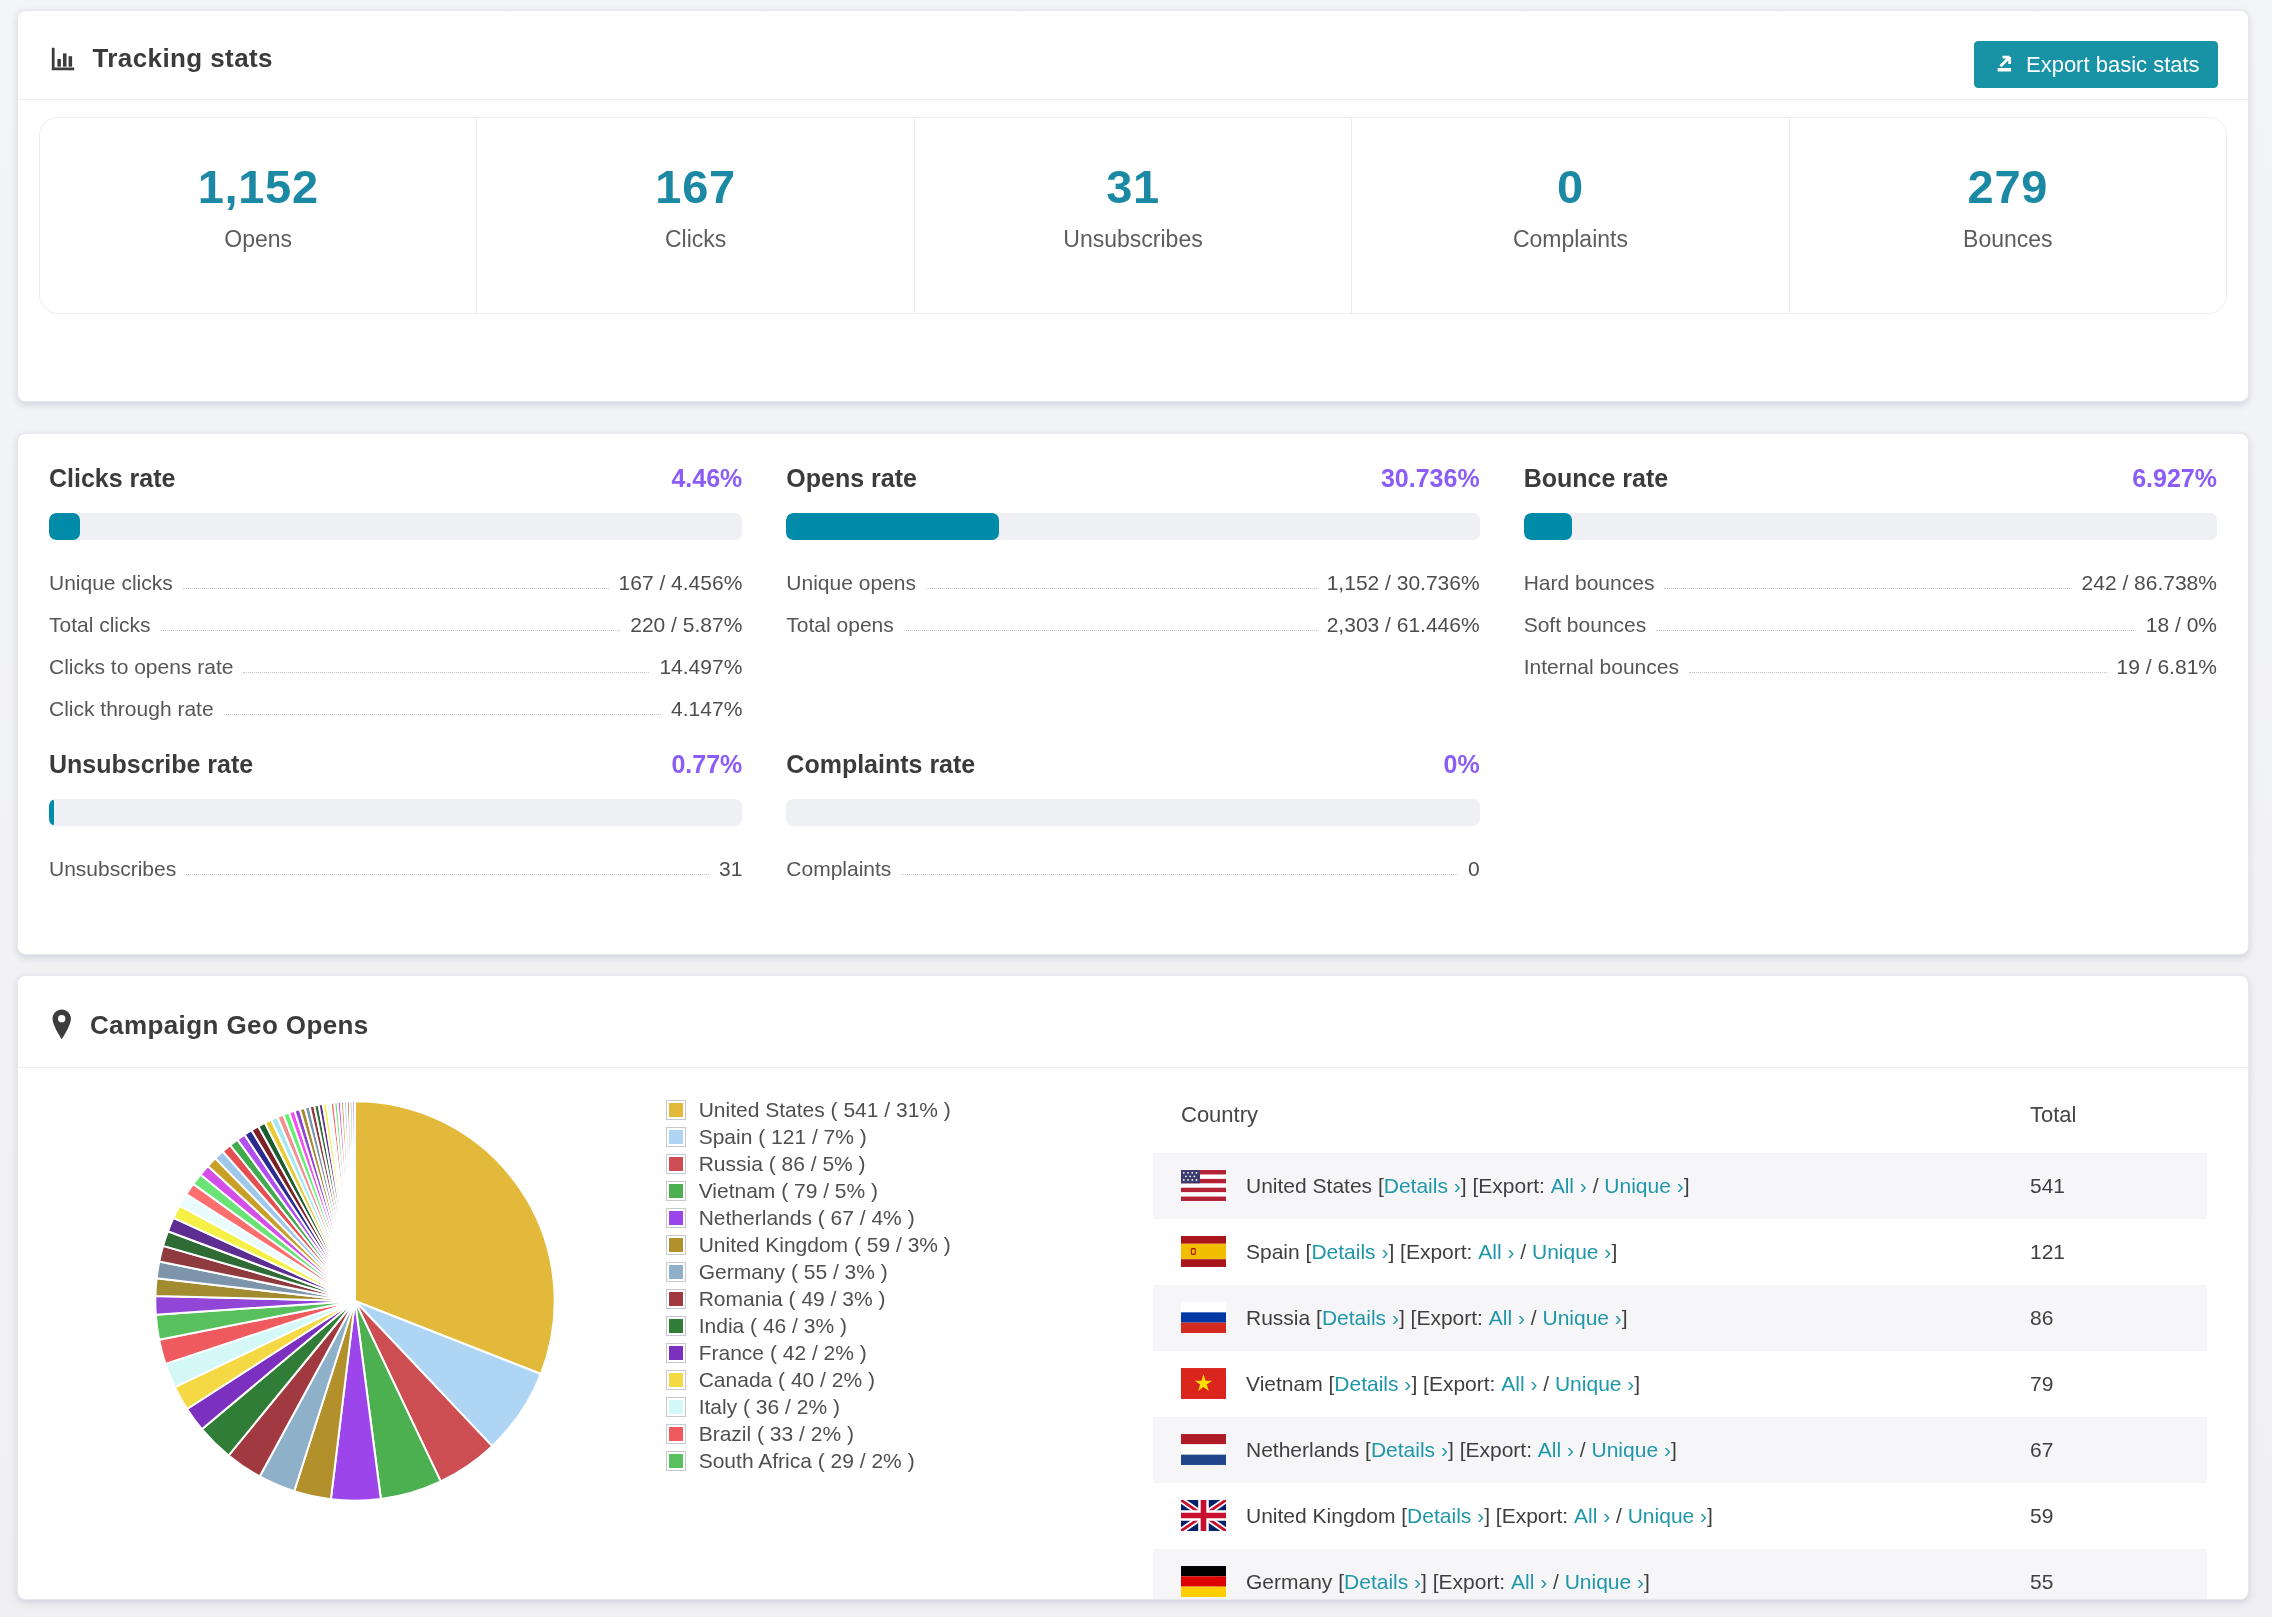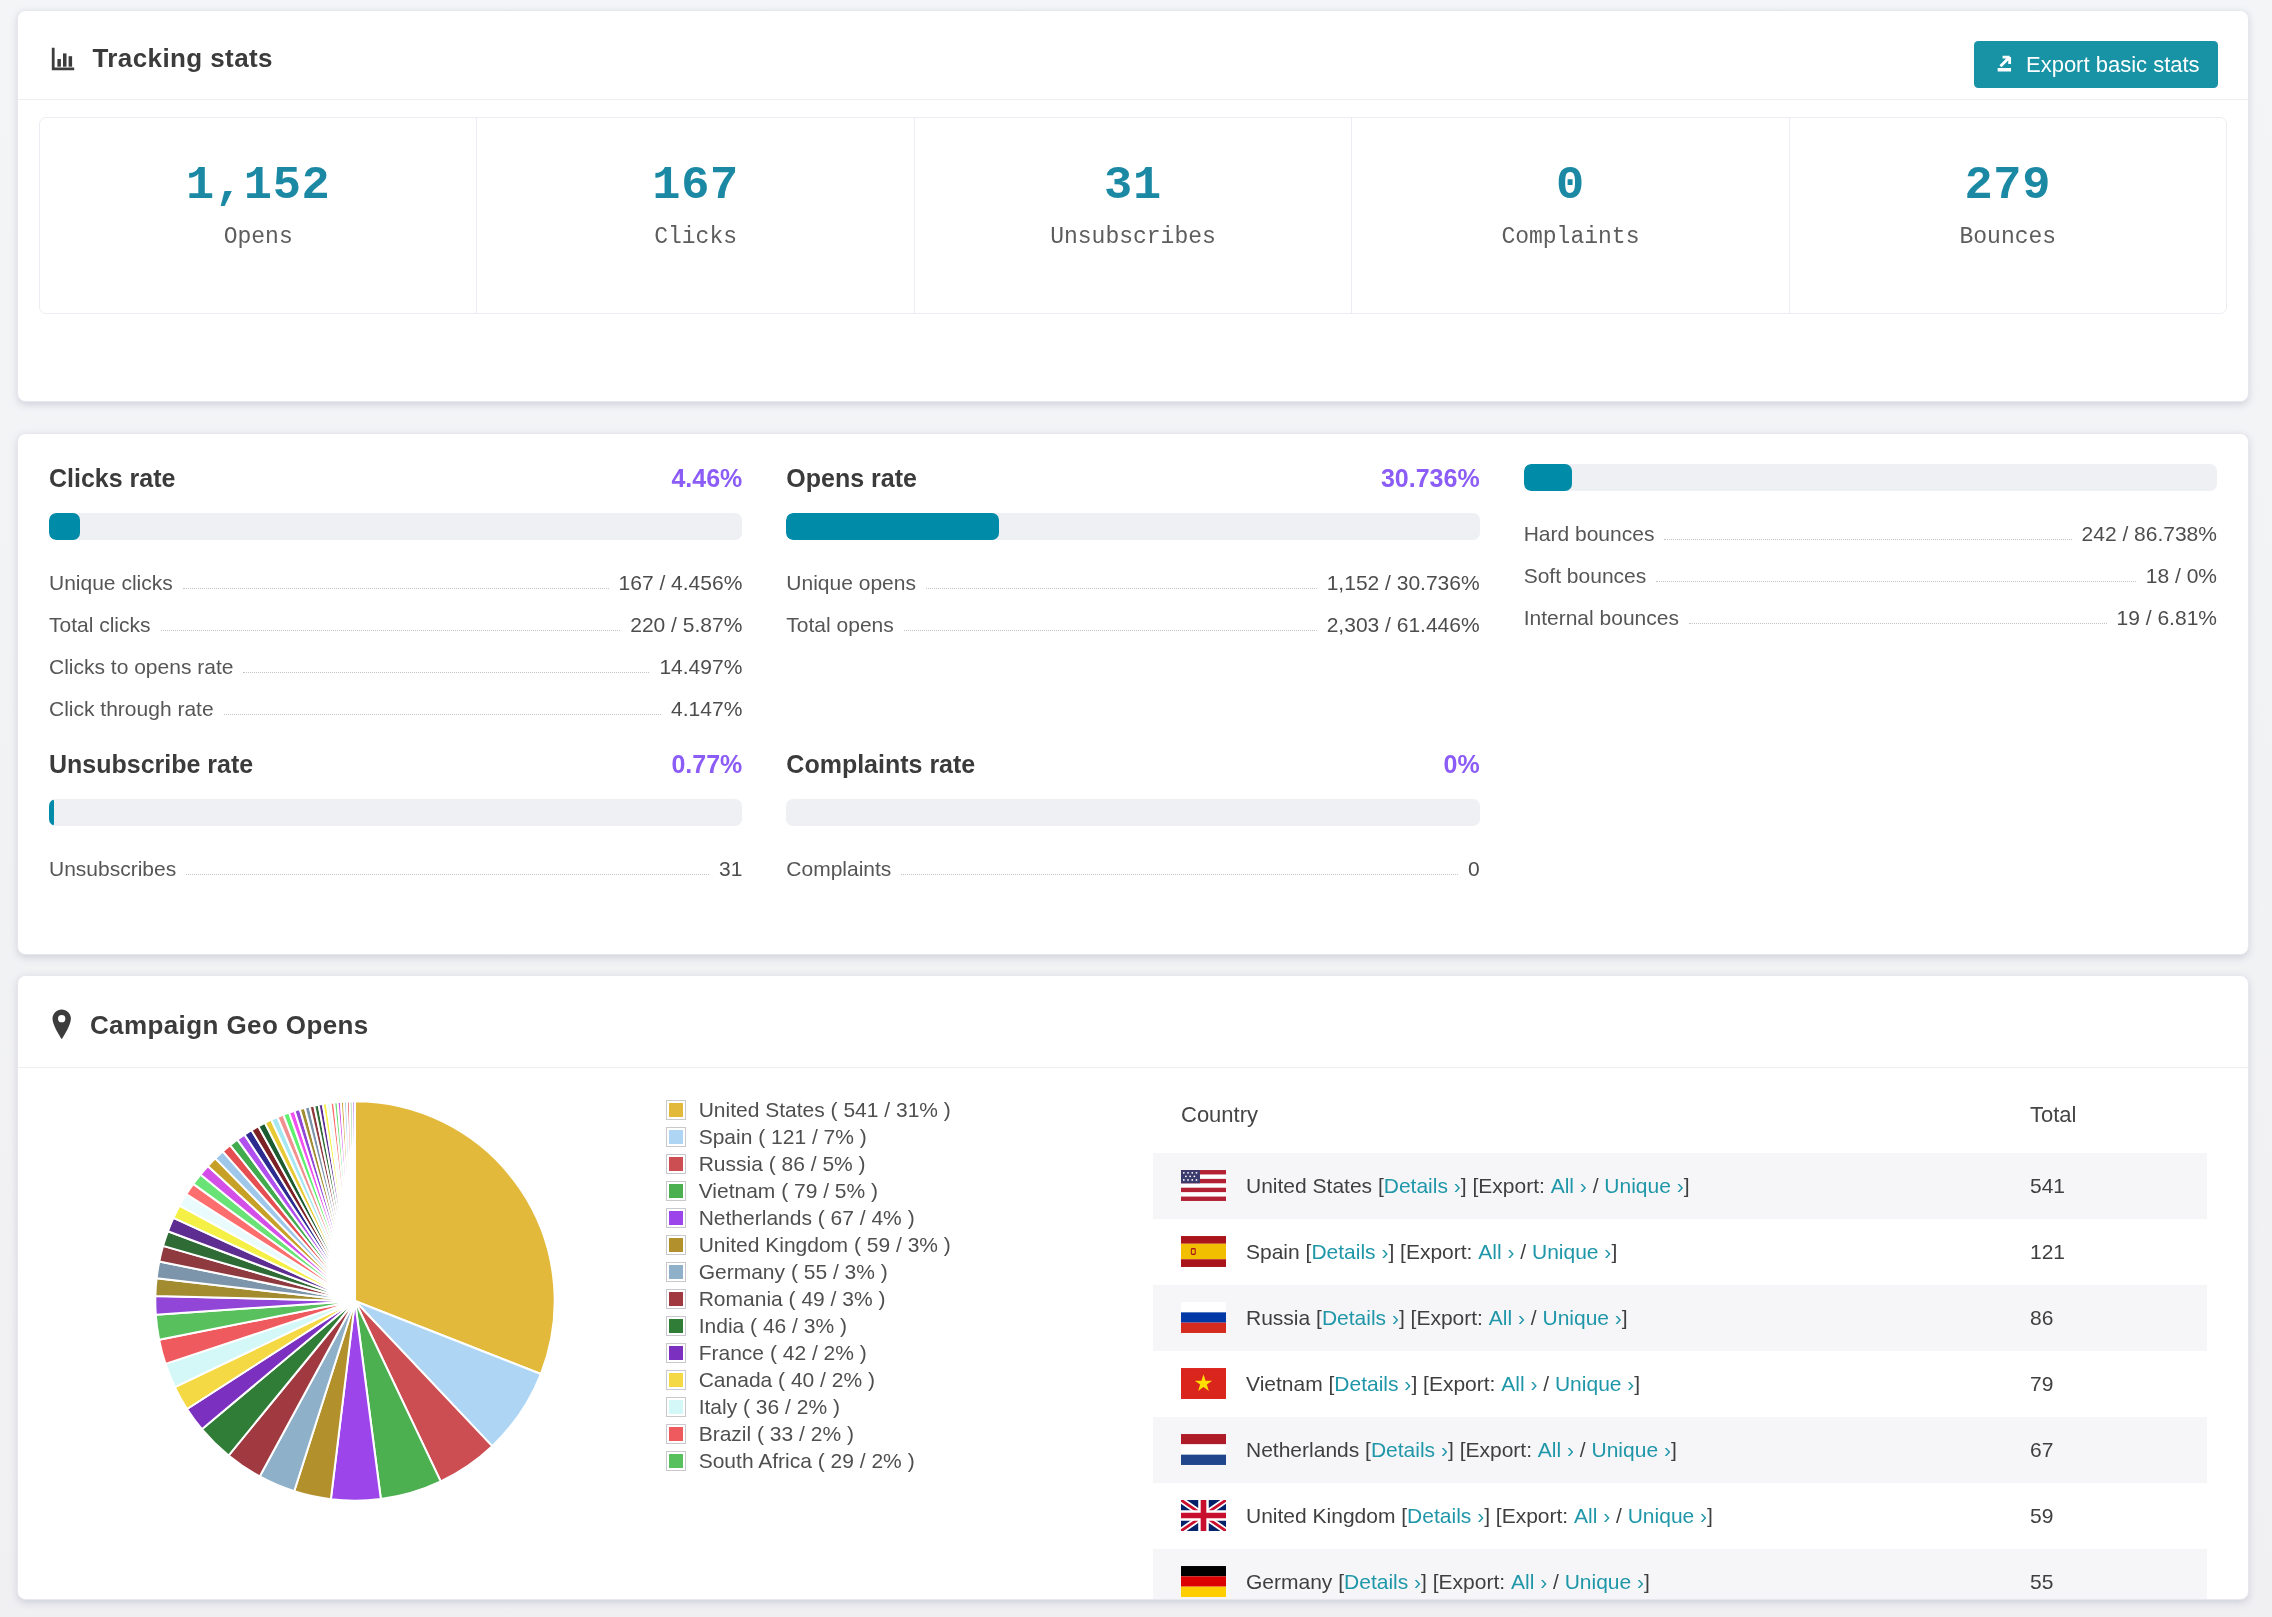--- a/index.html
+++ b/index.html
@@ -31,23 +31,22 @@
   .export-btn{
     position:absolute;right:30px;top:30px;height:47px;
     display:inline-flex;align-items:center;gap:10px;
     background:#1793a5;color:#fff;border:none;border-radius:4.2px;
     font-family:inherit;font-size:22px;padding:0 18.4px;cursor:pointer;
   }
 
   
   .stats-row{
     margin:17px 21px 0;height:197px;
-    display:flex;border:1.4px solid #ececf2;border-radius:7px;box-sizing:border-box;
+    display:flex;border:1.4px solid #ececf2;border-radius:19px;box-sizing:border-box;
     background:#fff;
-    font-family:Liberation Mono, monospace;
   }
   .stat-cell{flex:1;text-align:center;padding-top:41px;border-right:1.4px solid #ececf2}
   .stat-cell:last-child{border-right:none}
   .stat-num{font-size:47px;font-weight:700;color:#1b89a4;letter-spacing:0.7px}
   .stat-label{margin-top:11.3px;font-size:23px;color:#5d5d5d}
 
   
   .rates-grid{
     display:grid;grid-template-columns:repeat(3,1fr);
     column-gap:44px;row-gap:30px;padding:30px 31px 28px;
@@ -184,20 +183,24 @@
               <span class="dval">1,152 / 30.736%</span>
             </div>
             <div class="drow">
               <span class="dlabel">Total opens</span>
               <span class="dots"></span>
               <span class="dval">2,303 / 61.446%</span>
             </div>
           </div>
         </div>
         <div class="rate-block">
+          <div class="rate-head">
+            <span class="rate-title">Bounce rate</span>
+            <span class="rate-value">6.927%</span>
+          </div>
           <div class="bar">
             <div class="bar-fill" style="width: 6.927%;"></div>
           </div>
           <div class="drows">
             <div class="drow">
               <span class="dlabel">Hard bounces</span>
               <span class="dots"></span>
               <span class="dval">242 / 86.738%</span>
             </div>
             <div class="drow">

